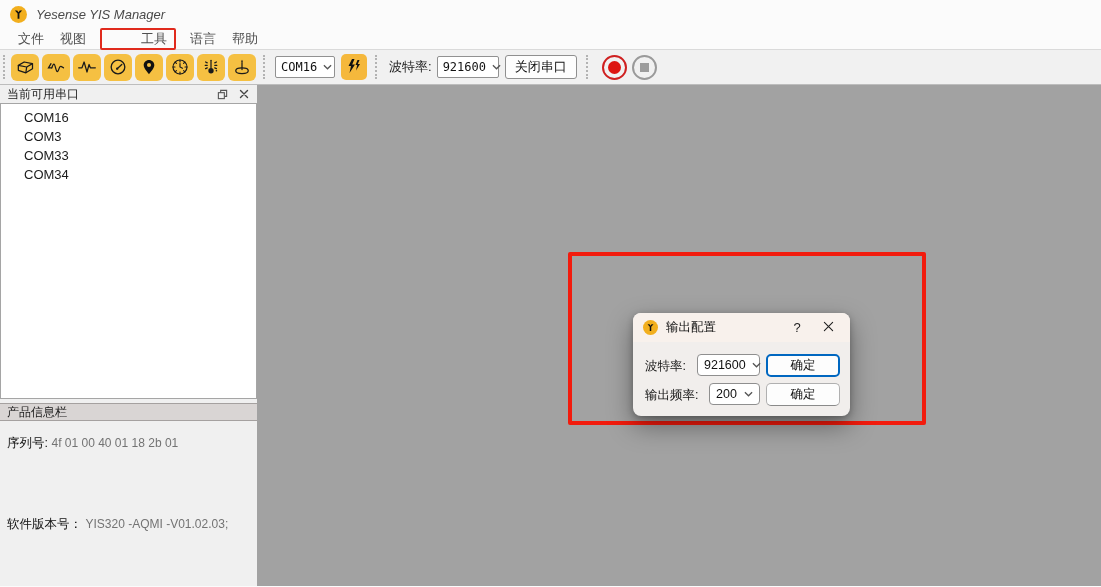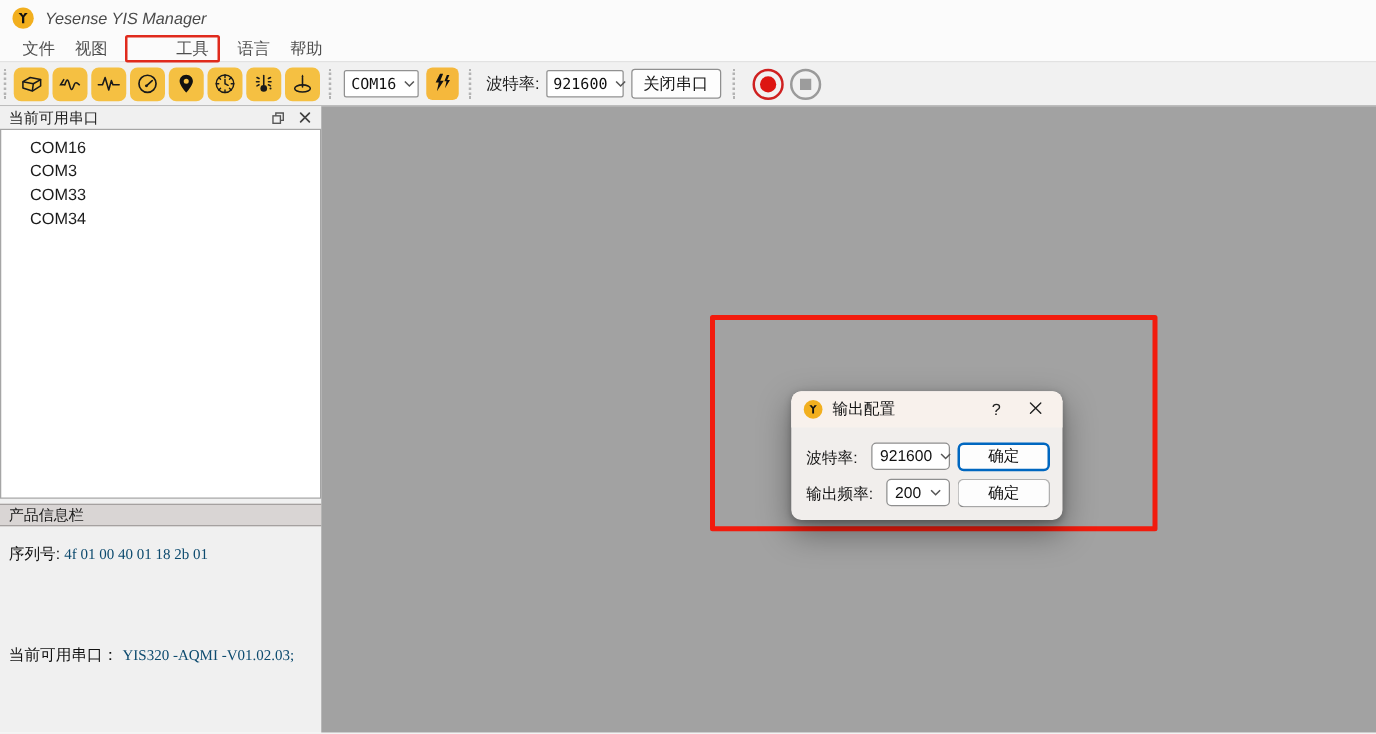--- a/index.html
+++ b/index.html
@@ -38,21 +38,21 @@
   
   .app-body { display:flex; height:501px; }
   .dock { width:257px; background:#f0f0f0; display:flex; flex-direction:column; }
   .dock-header { height:18px; display:flex; align-items:center; padding:0 6px 0 7px; font-size:12px; color:#222; }
   .dock-header .sp { flex:1; }
   .dock-hbtn { width:14px; height:14px; display:flex; align-items:center; justify-content:center; margin-left:8px; cursor:pointer; }
   .portlist { height:296px; background:#fff; border:1px solid #a5a5a5; overflow:hidden; padding-top:4px; }
   .port-item { padding:1px 4px 1px 23px; line-height:17px; color:#1c1c1c; font-size:13px; cursor:default; }
   .info-bar { margin-top:4px; height:18px; background:#d9d5d4; border-top:1px solid #a5a1a0; border-bottom:1px solid #a5a1a0; display:flex; align-items:center; padding-left:7px; font-size:12px; color:#1a1a1a; }
   .serial-row { margin:14px 0 0 7px; font-size:12.5px; color:#111; white-space:nowrap; }
-  .mono { font-family:Liberation Serif, serif; font-size:12px; color:#0c4a6e;text-align:center; }
+  .mono { font-family:Liberation Sans, sans-serif; font-size:12px; color:#737373;text-align:center; }
   .version-row { margin:64px 0 0 7px; font-size:12.5px; color:#111; white-space:nowrap; }
 
   
   .main { position:relative; flex:1; background:#a2a2a2; }
   .annotation { position:absolute; left:311px; top:167px; width:358px; height:173px; border:4px solid #F21B0D; border-radius:2px; }
 
   
   .dialog { position:absolute; left:376px; top:196px; width:217px; height:103px; border-radius:8px; background:#f1eeec; box-shadow:0 10px 26px rgba(0,0,0,.38), 0 2px 6px rgba(0,0,0,.25);margin-top:32px; }
   .dlg-titlebar { height:29px; border-radius:8px 8px 0 0; background:#f8f1ec; display:flex; align-items:center; padding:0 10px; }
   .dlg-logo { width:15px; height:15px; border-radius:50%; background:#F2AF1E; display:flex; align-items:center; justify-content:center; }
@@ -228,21 +228,21 @@
         <div class="port-item">COM34</div>
       </div>
       <div class="info-bar">
         <span>产品信息栏</span>
       </div>
       <div class="serial-row">
         <span>序列号:</span>
         <span class="mono">4f 01 00 40 01 18 2b 01</span>
       </div>
       <div class="version-row">
-        <span>当前可用串口：</span>
+        <span>软件版本号：</span>
         <span class="mono">YIS320 -AQMI -V01.02.03;</span>
       </div>
     </div>
 
     <div class="main">
       <div class="annotation"></div>
 
       <div class="dialog">
         <div class="dlg-titlebar">
           <span class="dlg-logo">

